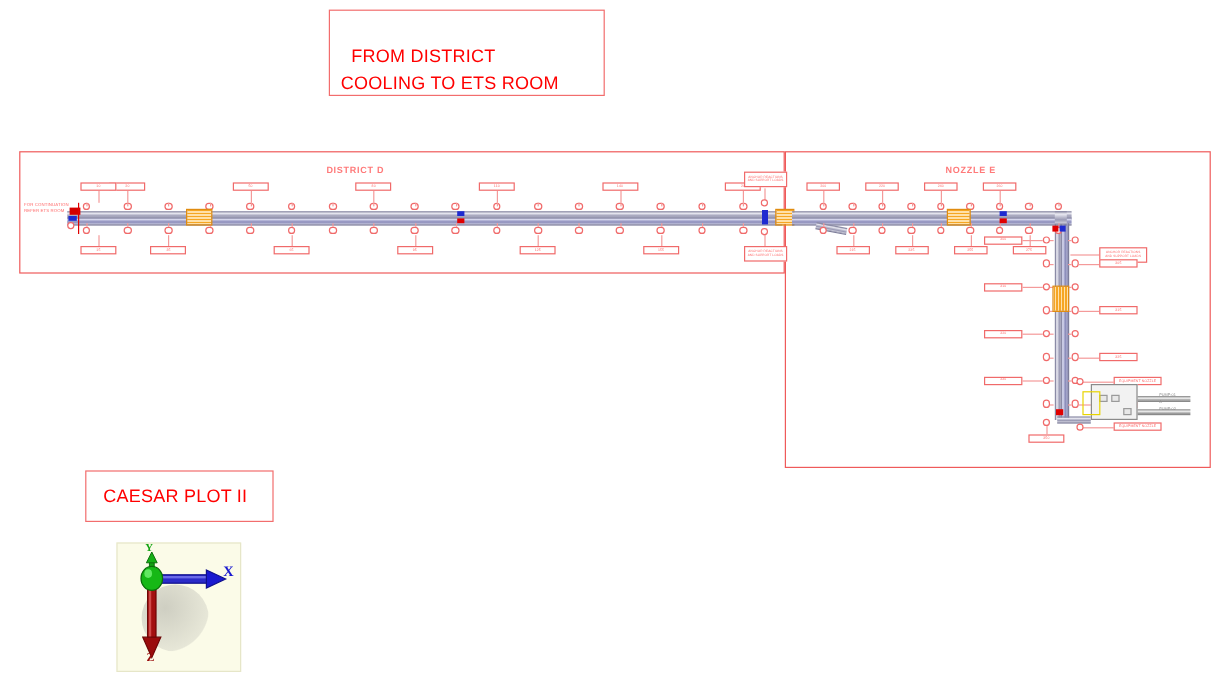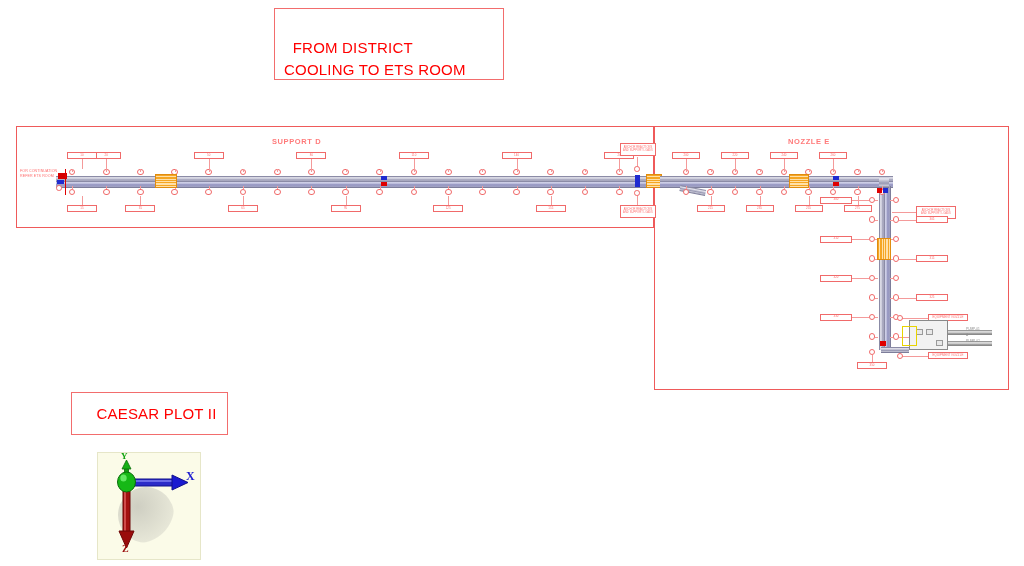--- a/index.html
+++ b/index.html
@@ -108,21 +108,21 @@
 </style>
 </head>
 <body>
 
 <div class="abs titlebox" style="left:274px;top:8px;width:230px;height:72px;">
   <span>FROM DISTRICT
 COOLING TO ETS ROOM</span>
 </div>
 
 <div class="abs frame" style="left:16px;top:126px;width:638px;height:102px;"></div>
-<div class="abs frame-title" style="left:272px;top:137px;">SUPPORT D</div>
+<div class="abs frame-title" style="left:272px;top:137px;">DISTRICT D</div>
 
 <div class="abs frame" style="left:654px;top:126px;width:355px;height:264px;"></div>
 <div class="abs frame-title" style="left:788px;top:137px;">NOZZLE E</div>
 
 <div class="abs contnote" style="left:20px;top:169px;">FOR CONTINUATION
 REFER ETS ROOM</div>
 
 <div id="secD">
     <div class="abs pipe-h" style="left:56px;top:176px;width:596px;height:5px;"></div>
     <div class="abs pipe-h blue" style="left:56px;top:181px;width:596px;height:5px;"></div>
@@ -372,21 +372,21 @@
 <div class="abs equip-pipe" style="left:944px;top:341px;width:48px;height:3px;"></div>
 <div class="abs equip-outer" style="left:909px;top:320px;width:39px;height:30px;"></div>
 <div class="abs equip-inner" style="left:916px;top:329px;width:7px;height:6px;"></div>
 <div class="abs equip-inner" style="left:926px;top:329px;width:7px;height:6px;"></div>
 <div class="abs equip-inner" style="left:936px;top:340px;width:7px;height:6px;"></div>
 <div class="abs equip-hl" style="left:902px;top:326px;width:15px;height:20px;"></div>
 <div class="abs equip-txt" style="left:966px;top:327px;">PUMP-01</div>
 <div class="abs equip-txt" style="left:966px;top:333px;">A</div>
 <div class="abs equip-txt" style="left:966px;top:339px;">PUMP-02</div>
 
-<div class="abs plotbox" style="left:71px;top:392px;width:157px;height:43px;justify-content:center;">
+<div class="abs plotbox" style="left:71px;top:392px;width:157px;height:43px;">
   <span>CAESAR PLOT II</span>
 </div>
 
 <div class="abs triad" style="left:97px;top:452px;width:104px;height:108px;">
   <div class="shade" style="left:20px;top:34px;width:56px;height:56px;"></div>
   <svg width="104" height="108" viewBox="0 0 104 108" style="position:absolute;left:0;top:0;">
 
     <g>
       <rect x="28" y="26" width="48" height="7" fill="#2b2bc8" stroke="#10108c" stroke-width="1"></rect>
       <rect x="28" y="27" width="48" height="2" fill="#6a6ae8"></rect>

